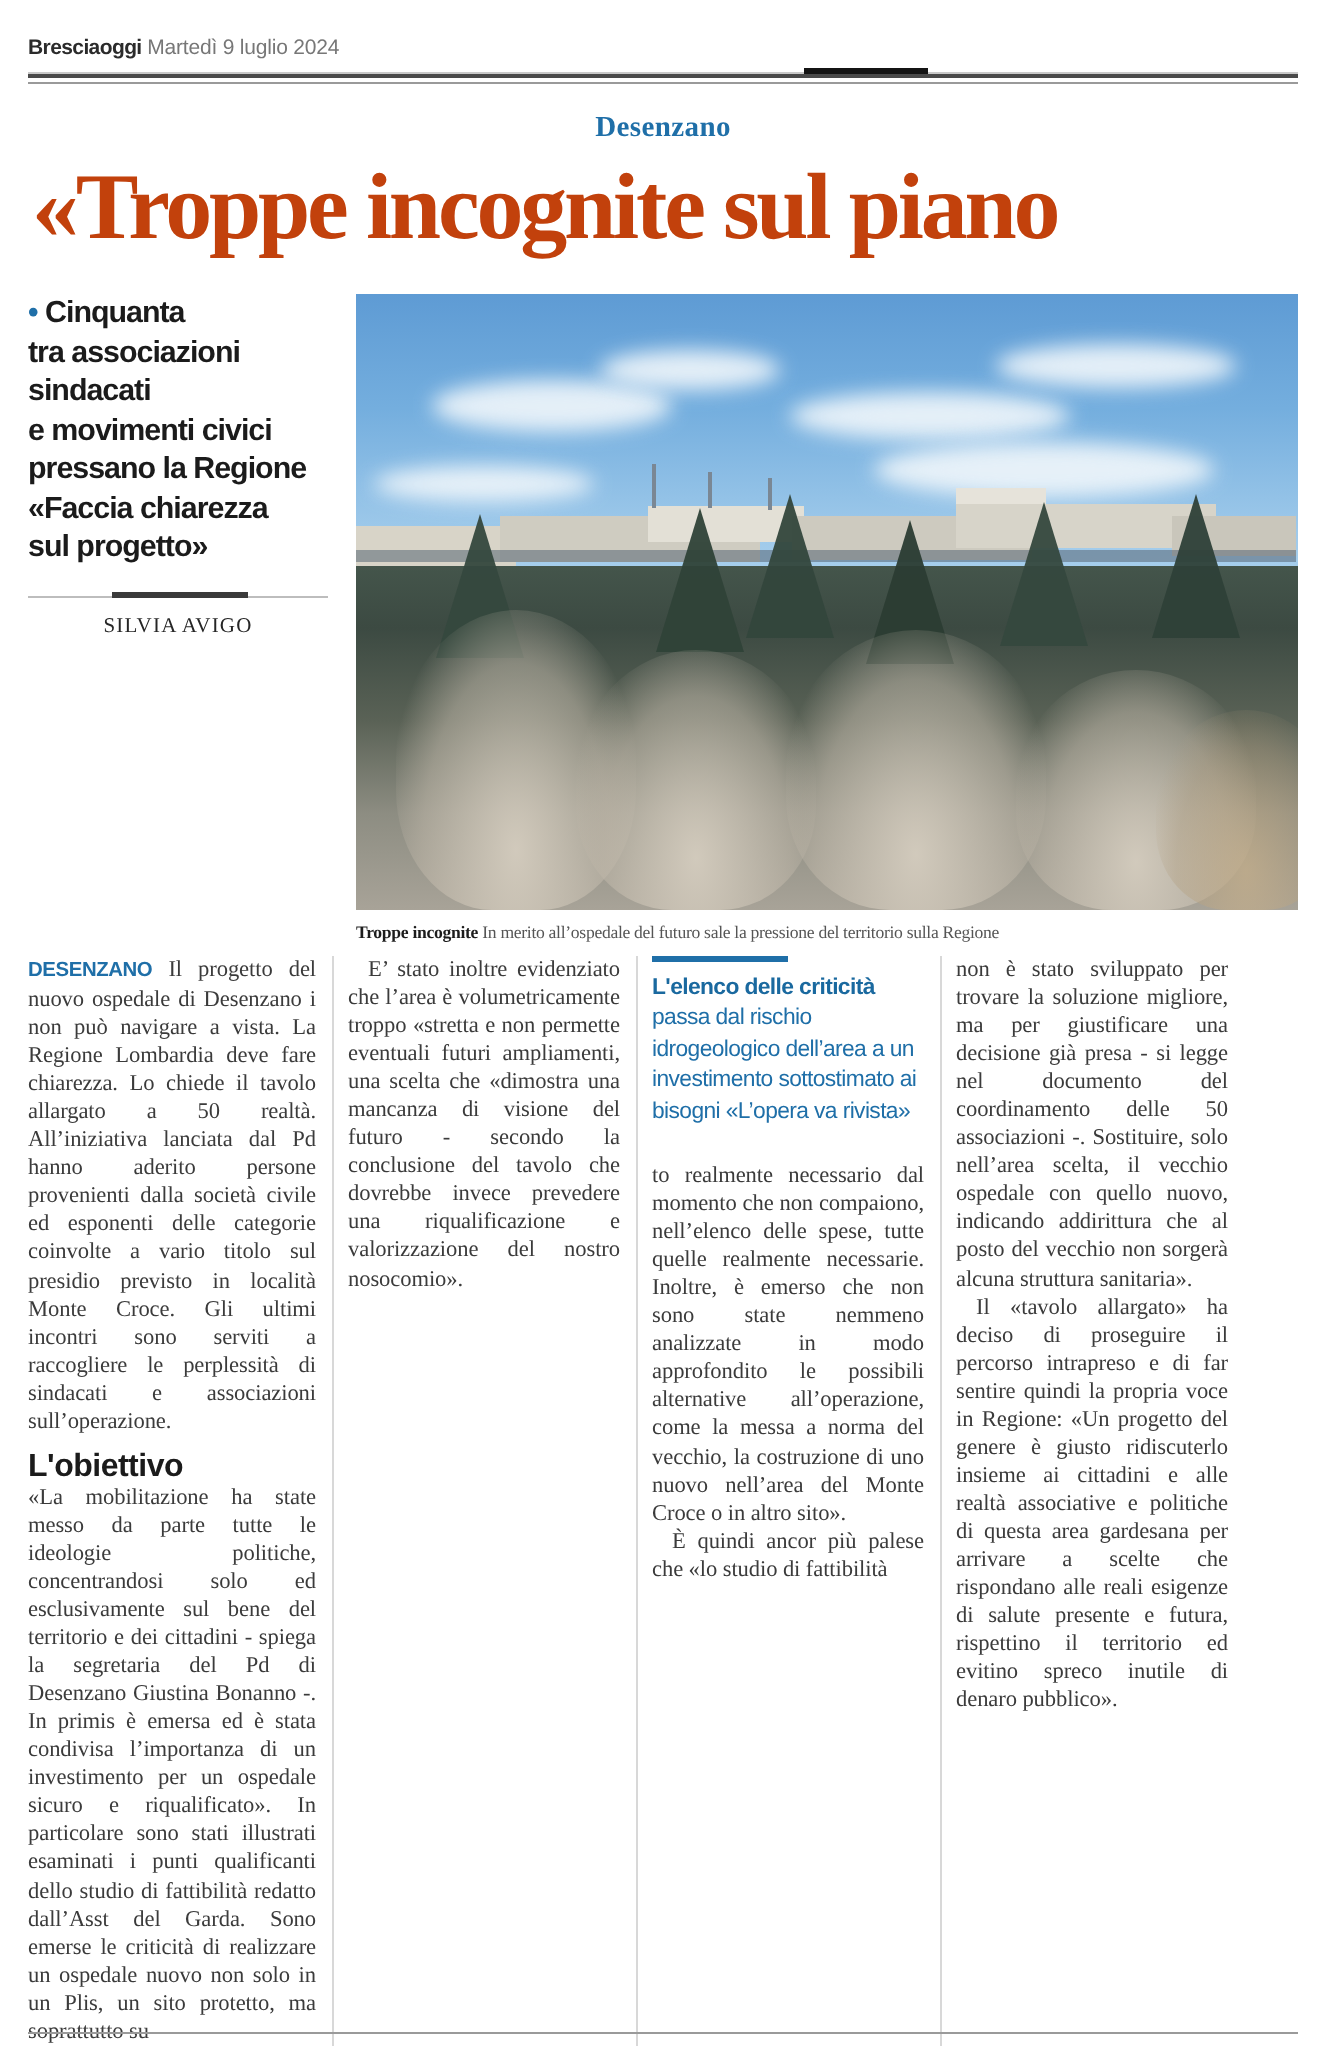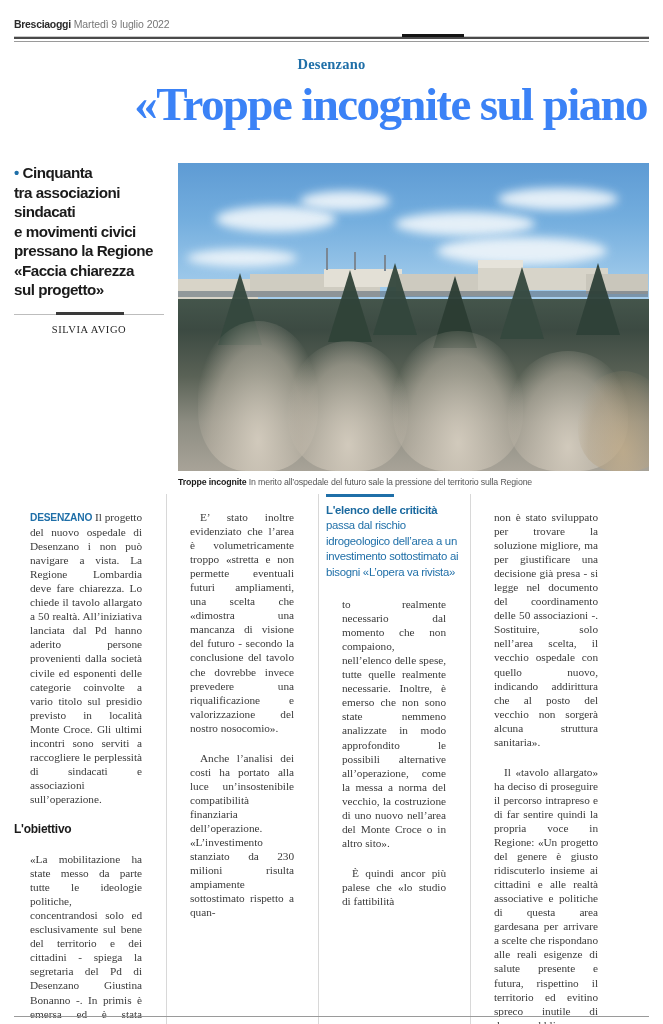--- a/index.html
+++ b/index.html
@@ -78,36 +78,36 @@
   .kicker {
     text-align: center;
     font-family: "Liberation Serif", serif;
     font-weight: bold;
     font-size: 14.5px;
     color: #1f6fa8;
     letter-spacing: 0.2px;
     margin-bottom: 5px;
   }
   .headline {
-    text-align: right;
+    text-align: left;
     font-family: "Liberation Serif", serif;
     font-weight: bold;
     font-size: 47px;
     line-height: 53px;
     letter-spacing: -1.6px;
-    color: #3b82f6;
+    color: #c2410c;
     margin: 0 0 8px 0;
     padding: 0 2px;
   }
 
   
   .upper {
     display: flex;
     align-items: flex-start;
-    margin-top: 32px;
+    margin-top: 16px;
   }
   .sidebar {
     width: 158px;
     flex: 0 0 158px;
     padding-right: 8px;
     box-sizing: border-box;
   }
   .summary {
     font-family: "Liberation Sans", sans-serif;
     font-size: 15.2px;
@@ -186,51 +186,51 @@
     border-bottom: 72px solid #2f4238;
     opacity: .95;
   }
   .bare {
     position: absolute;
     background: radial-gradient(ellipse at 50% 80%, rgba(214,206,192,.92) 0%, rgba(190,182,168,.55) 55%, rgba(160,152,140,0) 78%);
     border-radius: 50% 50% 40% 40%;
   }
   .photo-caption {
     margin-top: 5px;
-    font-family: Liberation Sans, sans-serif;
+    font-family: Liberation Serif, serif;
     font-size: 8.8px;
     line-height: 12px;
     color: #555;
     letter-spacing: -0.15px;
   }
   .photo-caption b { color: #1c1c1c; }
 
   
   .col-text {
     font-family: "Liberation Serif", serif;
     font-size: 11.3px;
     line-height: 14.05px;
     text-align: justify;
     color: #3b3b3b;
     letter-spacing: -0.05px;
     hyphens: none;
   }
-  .col-text p { margin: 16px; text-indent: 10px; }
+  .col-text p { margin: 0; text-indent: 10px; }
   .col-text p.first { text-indent: 0; }
   .dropcap-city {
     font-family: "Liberation Sans", sans-serif;
     font-weight: bold;
     font-size: 10.2px;
     color: #1f6fa8;
     letter-spacing: -0.2px;
   }
   .subhead {
     font-family: "Liberation Sans", sans-serif;
     font-weight: bold;
-    font-size: 12px;
+    font-size: 16px;
     color: #1b1b1b;
     margin: 9px 0 1px 0;
     letter-spacing: -0.25px;
   }
 
   .columns {
     display: flex;
     margin-top: 6px;
     position: relative;
   }
@@ -275,21 +275,21 @@
     background: #9a9a9a;
   }
 </style>
 </head>
 <body>
 
 <div class="page">
 
   <div class="masthead">
     <span class="brand">Bresciaoggi</span>
-    <span>Martedì 9 luglio 2022</span>
+    <span>Martedì 9 luglio 2024</span>
   </div>
   <div class="masthead-rule">
     <div class="tab"></div>
   </div>
 
   <div class="section-rule"></div>
   <div class="section-rule2"></div>
 
   <div class="kicker">Desenzano</div>
   <div class="headline">
@@ -358,21 +358,20 @@
       <div class="col-text">
         <p class="first"><span class="dropcap-city">DESENZANO</span><span> Il progetto del nuovo ospedale di Desenzano i non può navigare a vista. La Regione Lombardia deve fare chiarezza. Lo chiede il tavolo allargato a 50 realtà. All’iniziativa lanciata dal Pd hanno aderito persone provenienti dalla società civile ed esponenti delle categorie coinvolte a vario titolo sul presidio previsto in località Monte Croce. Gli ultimi incontri sono serviti a raccogliere le perplessità di sindacati e associazioni sull’operazione.</span></p>
         <div class="subhead">L'obiettivo</div>
         <p class="first">«La mobilitazione ha state messo da parte tutte le ideologie politiche, concentrandosi solo ed esclusivamente sul bene del territorio e dei cittadini - spiega la segretaria del Pd di Desenzano Giustina Bonanno -. In primis è emersa ed è stata condivisa l’importanza di un investimento per un ospedale sicuro e riqualificato». In particolare sono stati illustrati esaminati i punti qualificanti dello studio di fattibilità redatto dall’Asst del Garda. Sono emerse le criticità di realizzare un ospedale nuovo non solo in un Plis, un sito protetto, ma soprattutto su</p>
       </div>
     </div>
 
     <div class="col">
       <div class="col-text">
         <p>E’ stato inoltre evidenziato che l’area è volumetricamente troppo «stretta e non permette eventuali futuri ampliamenti, una scelta che «dimostra una mancanza di visione del futuro - secondo la conclusione del tavolo che dovrebbe invece prevedere una riqualificazione e valorizzazione del nostro nosocomio».</p>
-        <p>Anche l’analisi dei costi ha portato alla luce un’insostenibile compatibilità finanziaria dell’operazione. «L’investimento stanziato da 230 milioni risulta ampiamente sottostimato rispetto a quan-</p>
       </div>
     </div>
 
     <div class="col">
       <div class="pullquote">
         <div class="pq-rule"></div>
         <b>L'elenco delle criticità</b><span> passa dal rischio idrogeologico dell’area a un investimento sottostimato ai bisogni «L’opera va rivista»</span>
       </div>
       <div class="col-text">
         <p class="first">to realmente necessario dal momento che non compaiono, nell’elenco delle spese, tutte quelle realmente necessarie. Inoltre, è emerso che non sono state nemmeno analizzate in modo approfondito le possibili alternative all’operazione, come la messa a norma del vecchio, la costruzione di uno nuovo nell’area del Monte Croce o in altro sito».</p>

